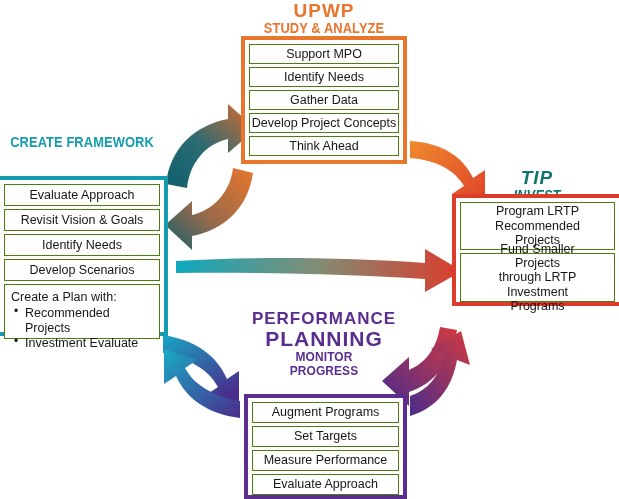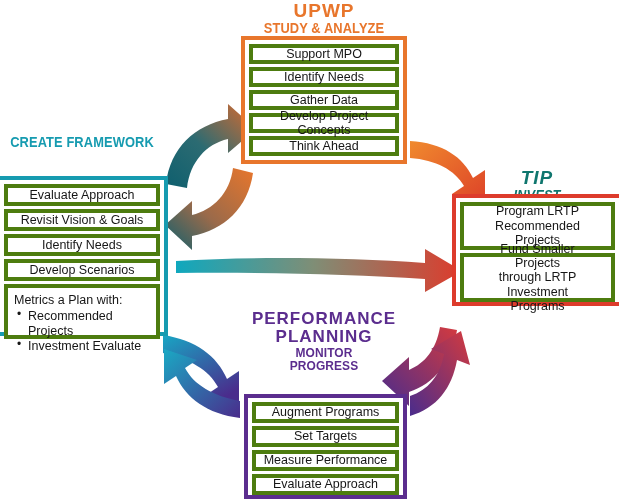--- a/index.html
+++ b/index.html
@@ -54,21 +54,21 @@
     background: #ffffff;
     padding: 4px;
   }
   .group-box.upwp   { border: 4px solid #E8762C; }
   .group-box.lrtp   { border: 4px solid #169BB0; border-left-width: 4px; }
   .group-box.tip    { border: 4px solid #DD3B2C; }
   .group-box.perf   { border: 4px solid #5B2D8E; }
 
   .item {
     box-sizing: border-box;
-    border: 4px solid #4d7c0f;
+    border: 1px solid #4d7c0f;
     background: #ffffff;
     color: #161616;
     text-align: center;
     font-size: 12.5px;
     line-height: 1.15;
     display: flex;
     align-items: center;
     justify-content: center;
     margin-bottom: 3px;
   }
@@ -204,21 +204,21 @@
   <div class="heading" style="left:2px; top:135px; width:160px; color:#169BB0;">
     <span class="sub">CREATE FRAMEWORK</span>
   </div>
 
   <div class="group-box lrtp" style="left:-4px; top:176px; width:172px; height:160px;">
     <div class="item" style="height:22px;">Evaluate Approach</div>
     <div class="item" style="height:22px;">Revisit Vision &amp; Goals</div>
     <div class="item" style="height:22px;">Identify Needs</div>
     <div class="item" style="height:22px;">Develop Scenarios</div>
     <div class="item left-align" style="height:55px;">
-      <span class="lead">Metrics a Plan with:</span>
+      <span class="lead">Create a Plan with:</span>
       <ul>
         <li>Recommended Projects</li>
         <li>Investment Evaluate</li>
       </ul>
     </div>
   </div>
 
   <div class="heading" style="left:473px; top:168px; width:128px; color:#0f766e;font-style:italic;">
     <span class="big">TIP</span>
     <span class="sub">INVEST</span>
@@ -227,21 +227,21 @@
   <div class="group-box tip" style="left:452px; top:194px; width:171px; height:112px;">
     <div class="item tall" style="height:48px; white-space:pre-line;">Program LRTP
 Recommended Projects</div>
     <div class="item tall" style="height:49px; white-space:pre-line;">Fund Smaller Projects
 through LRTP Investment
 Programs</div>
   </div>
 
   <div class="heading" style="left:243px; top:310px; width:162px; color:#5B2D8E;">
     <span class="big" style="font-size:17px;">PERFORMANCE</span>
-    <span class="big" style="font-size:17px;">PLANNING</span>
+    <span class="big" style="font-size:21px;">PLANNING</span>
     <span class="sub" style="font-size:13px;">MONITOR</span>
     <span class="sub" style="font-size:13px;">PROGRESS</span>
   </div>
 
   <div class="group-box perf" style="left:244px; top:394px; width:163px; height:105px;">
     <div class="item" style="height:21px;">Augment Programs</div>
     <div class="item" style="height:21px;text-align:center;">Set Targets</div>
     <div class="item" style="height:21px;">Measure Performance</div>
     <div class="item" style="height:21px;">Evaluate Approach</div>
   </div>

